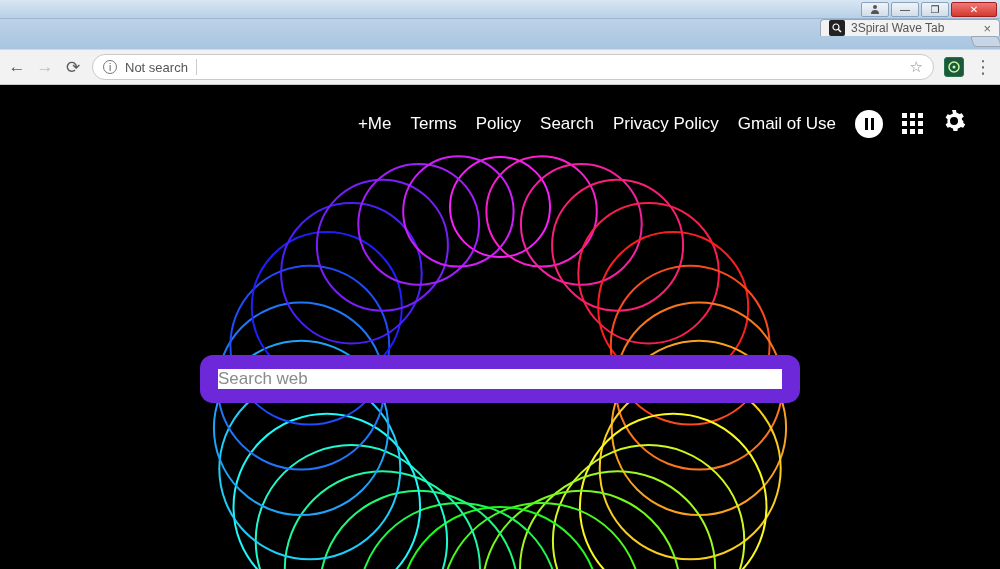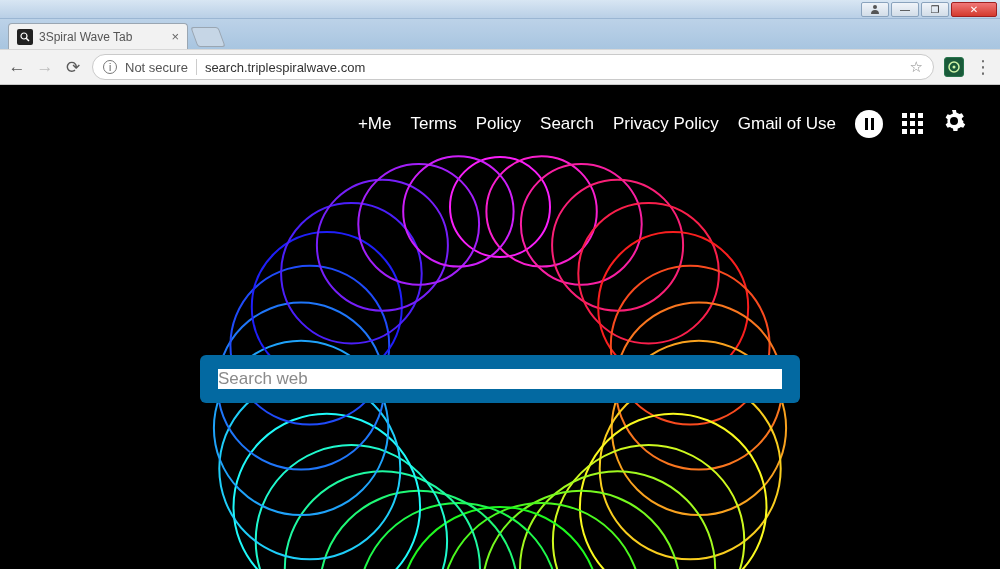--- a/index.html
+++ b/index.html
@@ -41,20 +41,21 @@
     border-color: #a02020;
   }
   
   .tab-strip {
     height: 30px;
     background: linear-gradient(to bottom, #bcd2e8, #a8c5e0);
     display: flex;
     align-items: flex-end;
     padding-left: 8px;
     gap: 0;
+    flex-direction: column;
   }
   .tab {
     height: 26px;
     min-width: 180px;
     background: #f2f2f2;
     border: 1px solid #9aa6b2;
     border-bottom: none;
     border-radius: 4px 4px 0 0;
     display: flex;
     align-items: center;
@@ -157,22 +158,22 @@
     display:grid;grid-template-columns:repeat(3,5px);grid-template-rows:repeat(3,5px);gap:3px;
   }
   .apps-grid span{background:#fff;width:5px;height:5px;}
   .gear svg { width:24px;height:24px;fill:#fff;}
   .search-wrap {
     position:absolute;
     left:50%; transform:translateX(-50%);
     top: 270px;
     width: 600px;
     height: 48px;
-    background:#0369a1;
-    border-radius:6px;
+    background:#6d28d9;
+    border-radius:13px;
     display:flex;align-items:center;
     padding: 0 18px;
     justify-content: flex-end;
   }
   .search-wrap input{
     border:none;outline:none;width:100%;font-size:17px;color:#333;
   }
   .search-wrap input::placeholder{color:#8a8a8a;}
 </style>
 </head>
@@ -209,23 +210,22 @@
   </div>
   <div class="new-tab-shape"></div>
 </div>
 
 <div class="toolbar">
   <span class="nav-icon">←</span>
   <span class="nav-icon disabled">→</span>
   <span class="nav-icon">⟳</span>
   <div class="omnibox">
     <span class="info-i">i</span>
-    <span>Not secure</span>
+    <span>Not search</span>
     <span class="sep"></span>
-    <span class="url">search.triplespiralwave.com</span>
     <span class="star">☆</span>
   </div>
   <div class="ext-icon">
       <svg width="12" height="12" viewBox="0 0 12 12">
         <circle cx="6" cy="6" r="5" fill="none" stroke="#cff5a8" stroke-width="1.5"></circle>
         <circle cx="6" cy="6" r="1.5" fill="#cff5a8"></circle>
       </svg>
     </div>
   <span class="kebab">⋮</span>
 </div>

